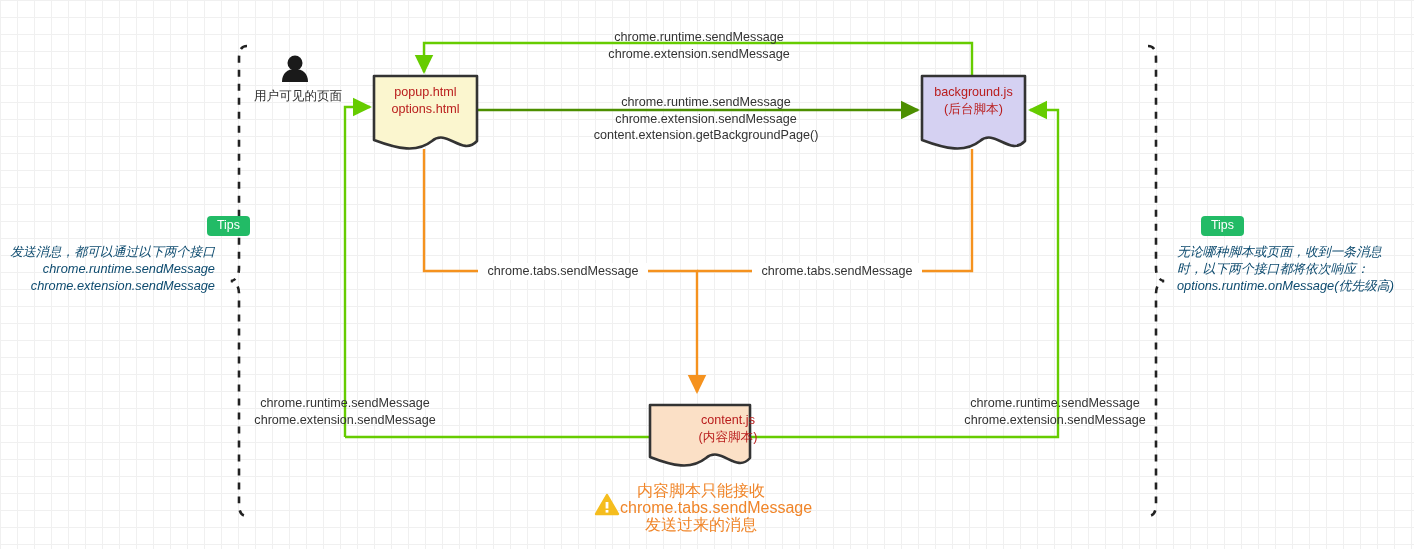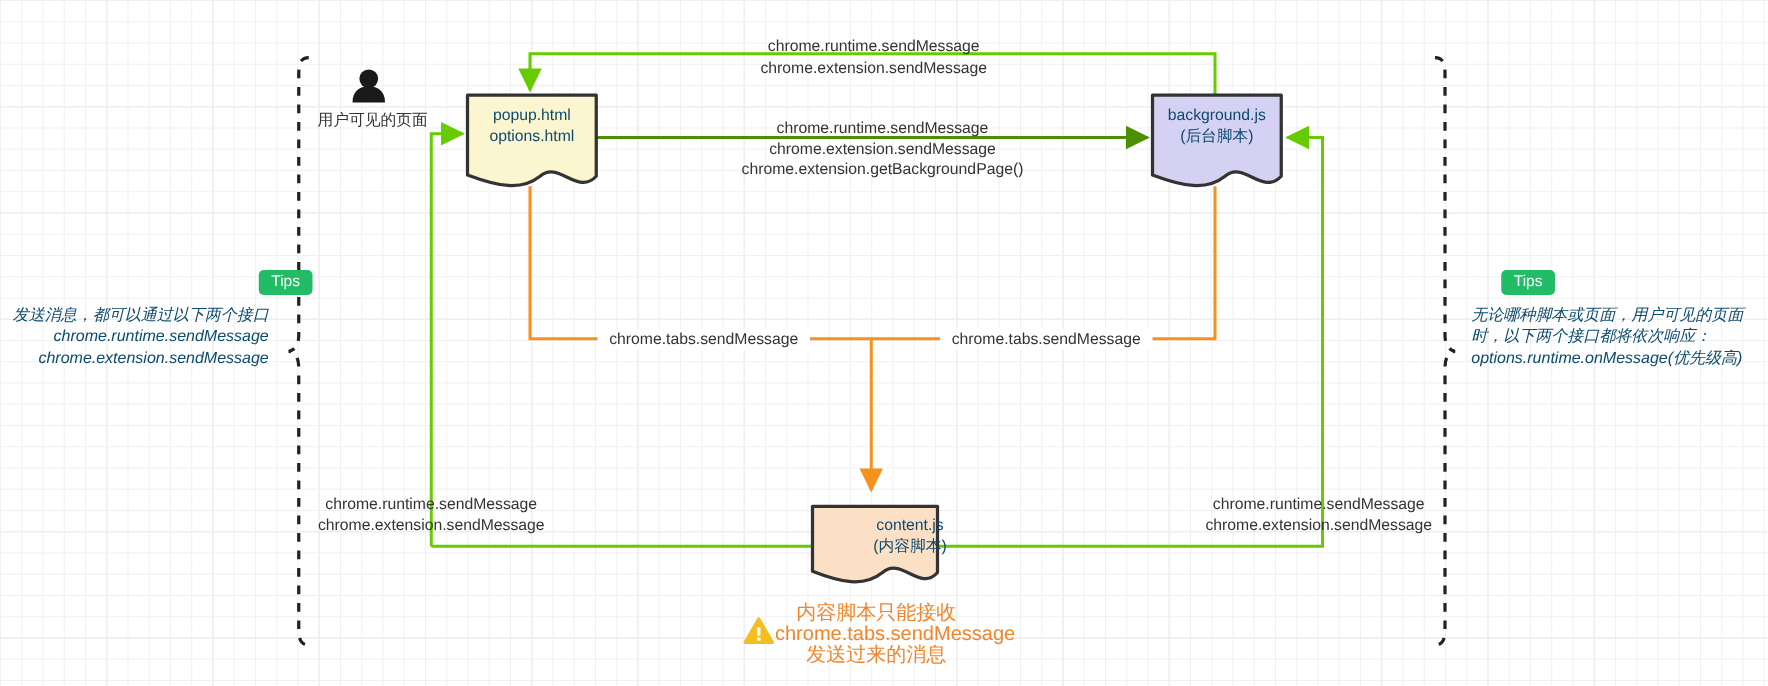--- a/index.html
+++ b/index.html
@@ -28,21 +28,21 @@
     color:#333333;
     white-space:nowrap;
     line-height:16.5px;
     background:transparent;
   }
   .lbl.ctr { text-align:center; }
   .node-text {
     position:absolute;
     text-align:center;
     font-size:12.6px;
-    color:#0c4a6e;
+    color:#b91c1c;
     line-height:16.5px;
     white-space:nowrap;
   }
   .tips-badge {
     position:absolute;
     background:#22bb66;
     color:#ffffff;
     font-size:12.4px;
     border-radius:4px;
     padding:2px 10px 3px 10px;
@@ -166,21 +166,21 @@
 </div>
 
 <div class="lbl ctr" style="left:569px; top:29px; width:260px;">
   <div>chrome.runtime.sendMessage</div>
   <div>chrome.extension.sendMessage</div>
 </div>
 
 <div class="lbl ctr" style="left:576px; top:94px; width:260px;">
   <div>chrome.runtime.sendMessage</div>
   <div>chrome.extension.sendMessage</div>
-  <div class="orange">chrome.extension.getBackgroundPage()</div>
+  <div class="orange">content.extension.getBackgroundPage()</div>
 </div>
 
 <div class="lbl ctr" style="left:478px; top:263px; width:170px; background:#ffffff;">chrome.tabs.sendMessage</div>
 <div class="lbl ctr" style="left:752px; top:263px; width:170px; background:#ffffff;">chrome.tabs.sendMessage</div>
 
 <div class="lbl ctr" style="left:251px; top:395px; width:188px;">
   <div>chrome.runtime.sendMessage</div>
   <div>chrome.extension.sendMessage</div>
 </div>
 
@@ -191,21 +191,21 @@
 
 <div class="tips-badge" style="left:183px; top:216px;">Tips</div>
 <div class="tips-text left" style="left:0px; top:243px; width:215px;">
   <div>发送消息，都可以通过以下两个接口</div>
   <div>chrome.runtime.sendMessage</div>
   <div>chrome.extension.sendMessage</div>
 </div>
 
 <div class="tips-badge" style="left:1177px; top:216px;">Tips</div>
 <div class="tips-text right" style="left:1177px; top:243px; width:237px;">
-  <div>无论哪种脚本或页面，用户可见的页面</div>
+  <div>无论哪种脚本或页面，收到一条消息</div>
   <div>时，以下两个接口都将依次响应：</div>
   <div>options.runtime.onMessage(优先级高)</div>
 </div>
 
 <div class="warn-text" style="left:620px; top:482px; width:162px;">
   <div>内容脚本只能接收</div>
   <div>chrome.tabs.sendMessage</div>
   <div>发送过来的消息</div>
 </div>
 

